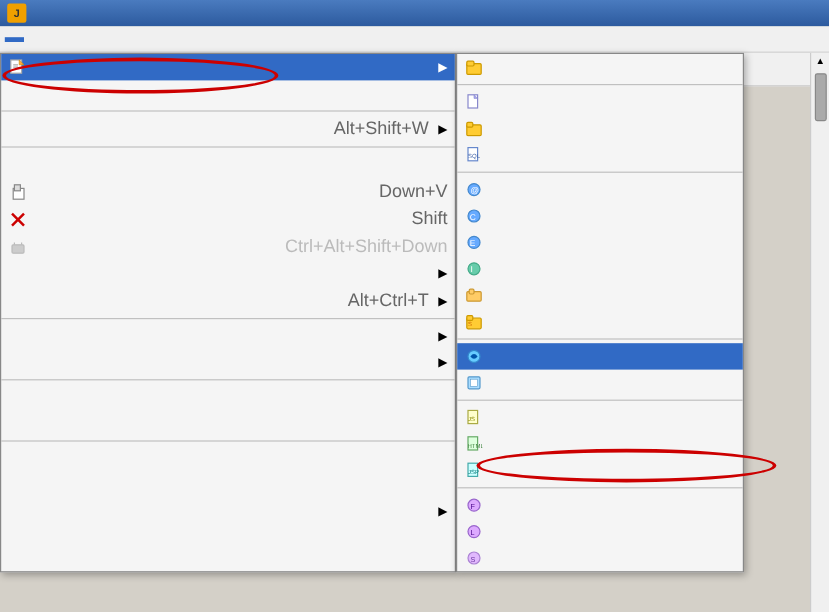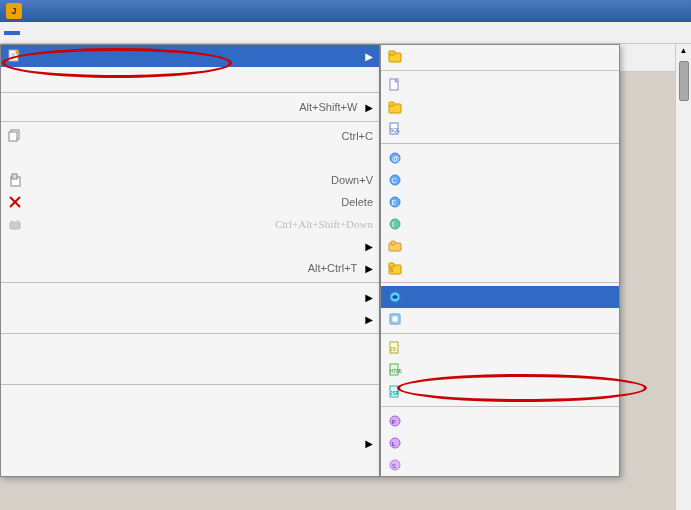--- a/index.html
+++ b/index.html
@@ -118,21 +118,21 @@
       color: white;
       font-weight: normal;
     }
 
     .menu-section-item .item-label {
       flex: 1;
     }
     .menu-section-item .shortcut {
       color: #666;
       margin-left: 20px;
-      font-size: 11px;
+      font-size: 15px;
     }
     .menu-section-item .arrow {
       margin-left: 8px;
       font-size: 10px;
     }
 
     .menu-divider {
       height: 1px;
       background: #c0c0c0;
       margin: 3px 0;
@@ -143,21 +143,20 @@
       left: 6px;
       width: 16px;
       height: 16px;
       display: flex; align-items: center; justify-content: center;
     }
 
     
     .menu-section-item.disabled {
       color: #999;
       cursor: default;
-      font-family: Liberation Serif, serif;
     }
 
     
     .right-menu {
       background: #f5f5f5;
       border: 1px solid #888;
       min-width: 240px;
       box-shadow: 2px 2px 6px rgba(0,0,0,0.3);
       position: relative;
       top: 0;
@@ -321,30 +320,20 @@
     <div class="menu-divider"></div>
 
     <div class="menu-section-item">
       <span class="item-label"></span>
       <span class="shortcut">Alt+Shift+W</span>
       <span class="arrow">▶</span>
     </div>
 
     <div class="menu-divider"></div>
 
-    <div class="menu-section-item">
-      <span class="menu-icon">
-        <svg width="14" height="14">
-            <rect x="3" y="1" width="8" height="9" fill="#fff" stroke="#888" stroke-width="1"></rect>
-            <rect x="1" y="3" width="8" height="9" fill="#fff" stroke="#888" stroke-width="1"></rect>
-          </svg>
-      </span>
-      <span class="item-label"></span>
-      <span class="shortcut">Ctrl+C</span>
-    </div>
 
     <div class="menu-section-item">
       <span class="item-label"></span>
     </div>
 
     <div class="menu-section-item">
       <span class="menu-icon">
         <svg width="14" height="14">
             <rect x="3" y="4" width="9" height="9" fill="#fff" stroke="#888" stroke-width="1"></rect>
             <rect x="4" y="1" width="5" height="5" fill="#ddd" stroke="#888" stroke-width="1"></rect>
@@ -355,21 +344,21 @@
     </div>
 
     <div class="menu-section-item">
       <span class="menu-icon">
         <svg width="14" height="14">
             <line x1="2" y1="2" x2="12" y2="12" stroke="#cc0000" stroke-width="2"></line>
             <line x1="12" y1="2" x2="2" y2="12" stroke="#cc0000" stroke-width="2"></line>
           </svg>
       </span>
       <span class="item-label"></span>
-      <span class="shortcut">Delete</span>
+      <span class="shortcut">Shift</span>
     </div>
 
     <div class="menu-section-item disabled">
       <span class="menu-icon">
         <svg width="14" height="14">
             <rect x="2" y="5" width="10" height="7" fill="#ccc" stroke="#bbb" stroke-width="1" rx="1"></rect>
             <line x1="4" y1="5" x2="4" y2="3" stroke="#bbb" stroke-width="1"></line>
             <line x1="10" y1="5" x2="10" y2="3" stroke="#bbb" stroke-width="1"></line>
           </svg>
       </span>

